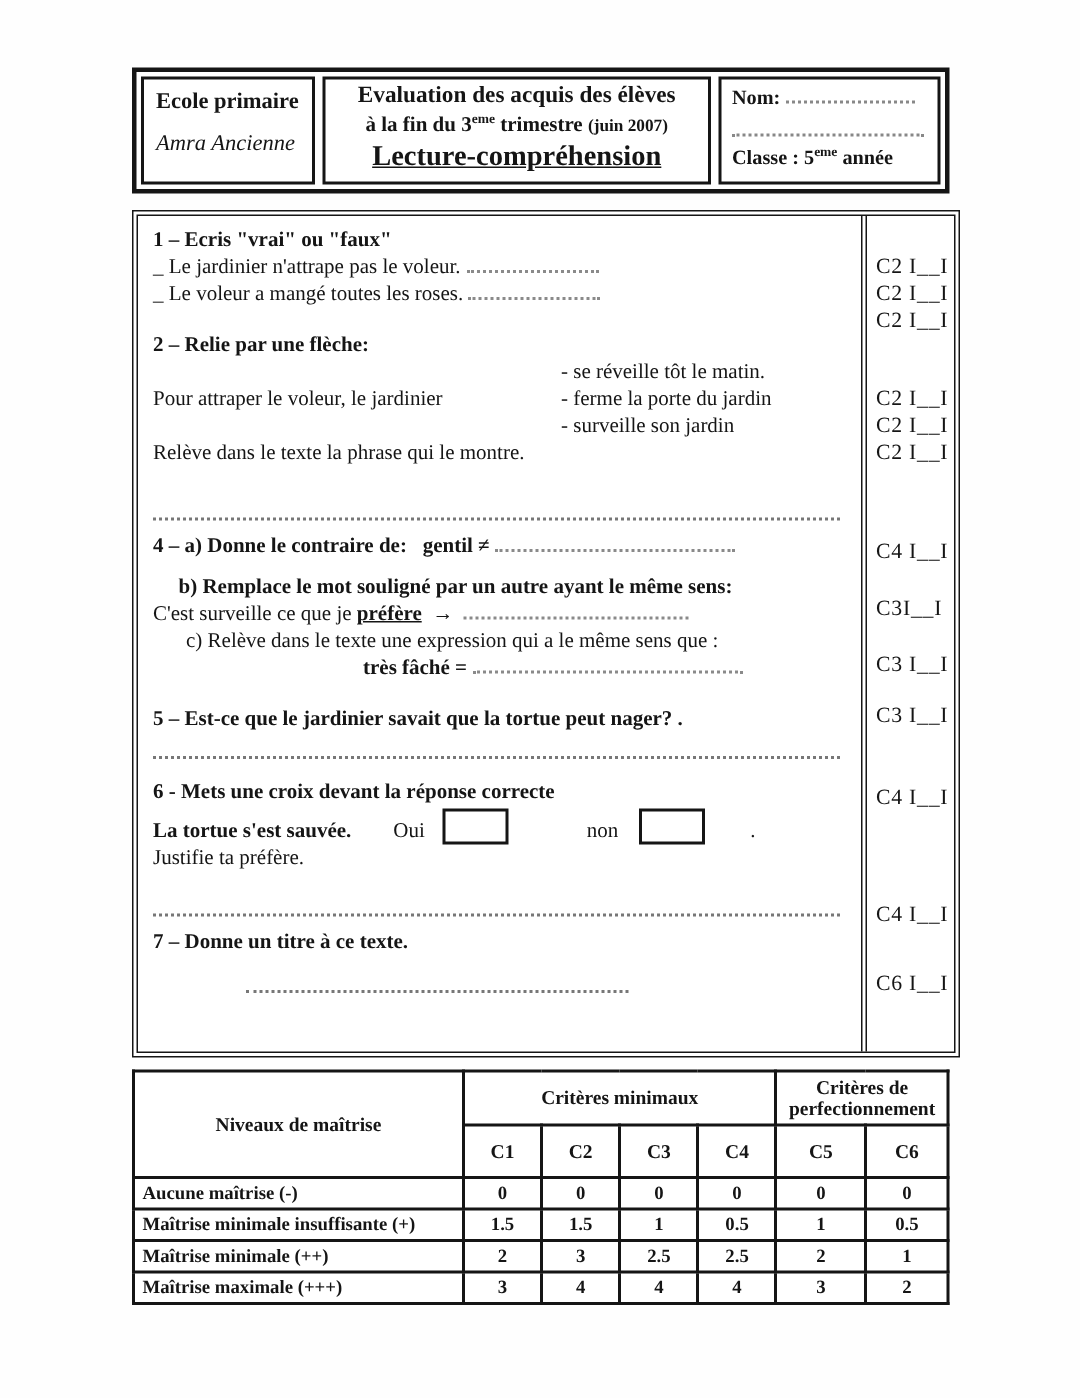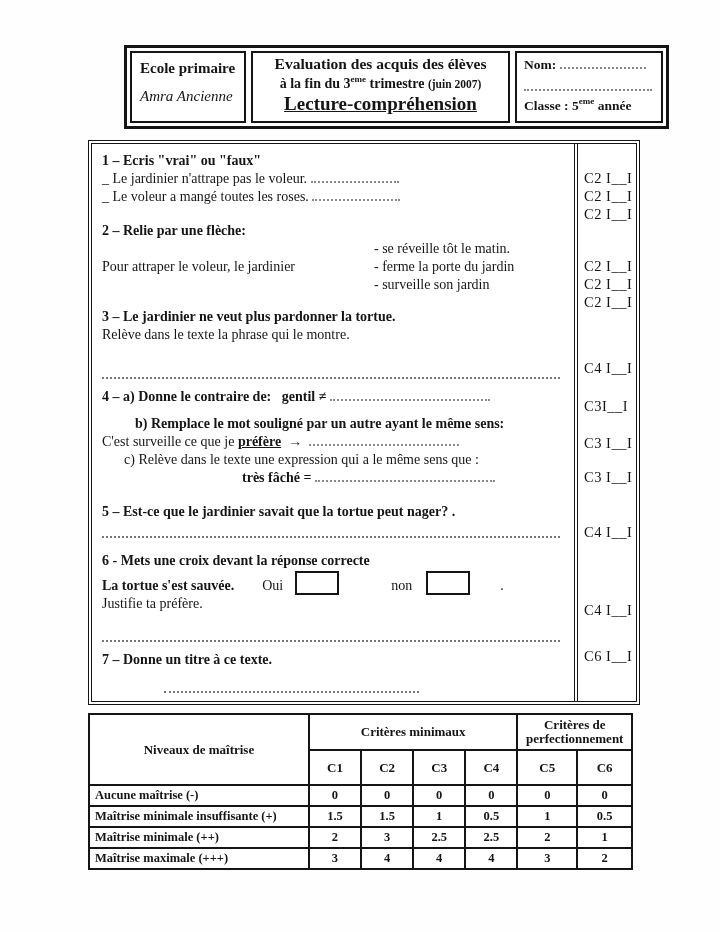--- a/index.html
+++ b/index.html
@@ -8,21 +8,21 @@
     font-family:"Liberation Serif", serif; color:#151515; overflow:hidden;
   }
   .b{font-weight:bold;}
   sup.sm{font-size:9px; font-weight:bold;}
   .small{font-size:11.5px;}
 
   
   .hdr{
     position:absolute; left:88px; top:45px; width:545px; height:84px;
     border:3px solid #151515; box-sizing:border-box; padding:3px;
-    display:flex; gap:5px;margin-left:36px;
+    display:flex; gap:5px;
   }
   .hbox{border:2px solid #151515; box-sizing:border-box; background:#fff;}
   .hbox-school{width:116px; padding:7px 8px 0 8px;}
   .school-l1{font-weight:bold; font-size:15px;}
   .school-l2{font-style:italic; font-size:15px; margin-top:11px;}
   .hbox-title{flex:1; text-align:center; padding-top:2px;}
   .title-l1{font-weight:bold; font-size:15.5px;}
   .title-l2{font-weight:bold; font-size:14px; margin-top:1px;}
   .title-l3{font-weight:bold; font-size:19px; text-decoration:underline; margin-top:1px;}
   .hbox-nom{width:148px; padding:4px 7px 0 7px; font-size:13.5px; font-weight:bold;}
@@ -40,21 +40,21 @@
   .code{position:absolute; left:6px; white-space:pre; letter-spacing:0.5px;}
 
   .dots{display:inline-block; border-bottom:2px dotted #8a8a8a; height:10px;}
   .dots-90{width:88px;} .dots-150{width:150px;} .dots-160{width:160px;} .dots-180{width:180px;}
   .dotline{border-bottom:2px dotted #777; height:13px; margin-right:6px;}
   .dotline-short{width:255px; margin-left:62px; border-bottom:2px dotted #777; height:13px;}
 
   .q2wrap{display:flex; margin-top:16px;}
   .q2left{width:272px;}
   .q2stem{margin-top:18px;}
-  .q4b-label{margin-left:33px;}
+  .q4b-label{margin-left:17px;}
   .q4c-label{margin-left:22px;}
   .tresfache{margin-left:140px;}
   .uword{font-weight:bold; text-decoration:underline;}
   .chk{display:inline-block; width:40px; height:20px; border:2px solid #151515; vertical-align:-5px; background:#fff;}
   .mt16{margin-top:16px;} .mt14{margin-top:14px;} .mt9{margin-top:9px;} .mt20{margin-top:20px;}
   .q6row{margin-top:1px;}
   .q6-sp1{display:inline-block; width:28px;} .q6-sp2{display:inline-block; width:12px;}
   .q6-sp3{display:inline-block; width:52px;} .q6-sp4{display:inline-block; width:14px;}
   .q6-period{display:inline-block; margin-left:30px;}
 
@@ -103,21 +103,20 @@
         <div class="q2left">
           <div class="q2stem">Pour attraper le voleur, le jardinier</div>
         </div>
         <div>
           <div>- se réveille tôt le matin.</div>
           <div>- ferme la porte du jardin</div>
           <div>- surveille son jardin</div>
         </div>
       </div>
 
-      <div class="b mt14">3 – Le jardinier ne veut plus pardonner la tortue.</div>
       <div>Relève dans le texte la phrase qui le montre.</div>
       <div class="dotline mt20"></div>
 
       <div class="mt9"><span class="b">4 – a) Donne le contraire de:</span>&nbsp;&nbsp;&nbsp;<span class="b">gentil</span> <span class="b">≠</span> <span class="dots dots-160"></span></div>
       <div class="b q4b-label mt9">b) Remplace le mot souligné par un autre ayant le même sens:</div>
       <div><span>C'est surveille ce que je </span><span class="uword">préfère</span>&nbsp; <span>→</span>&nbsp; <span class="dots dots-150"></span></div>
       <div class="q4c-label">c) Relève dans le texte une expression qui a le même sens que :</div>
       <div class="tresfache"><span class="b">très fâché =</span> <span class="dots dots-180"></span></div>
 
       <div class="b mt16">5 – Est-ce que le jardinier savait que la tortue peut nager? .</div>

